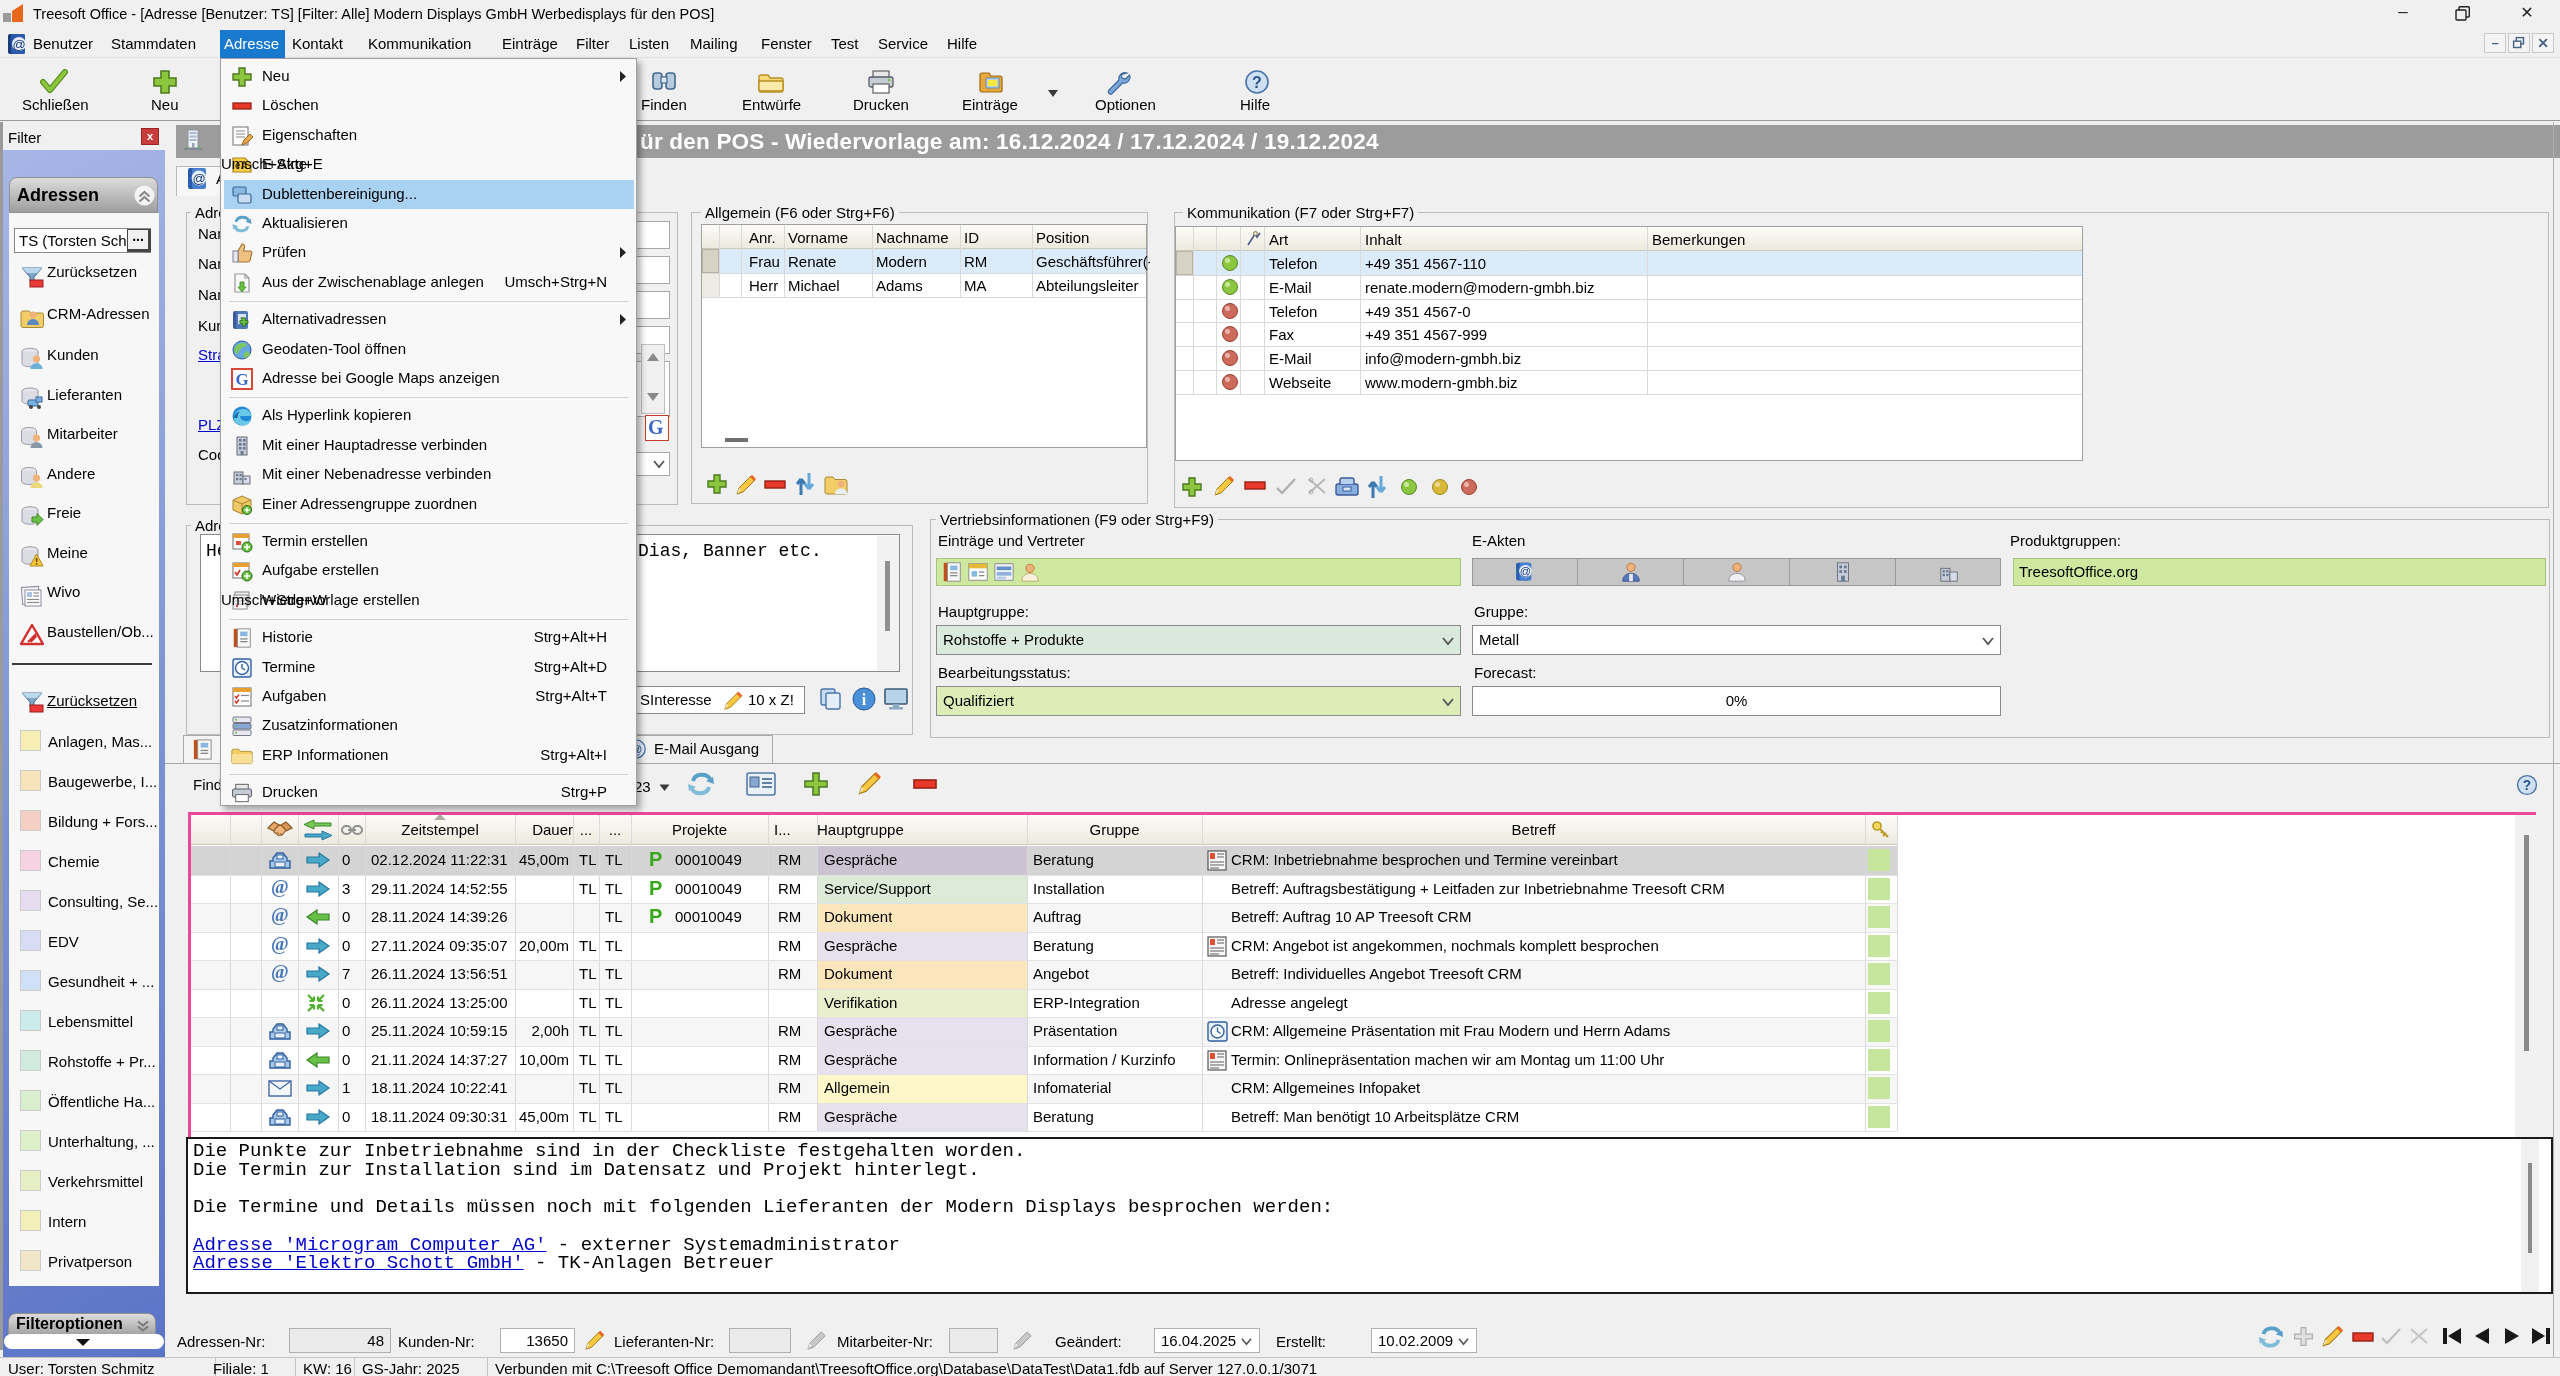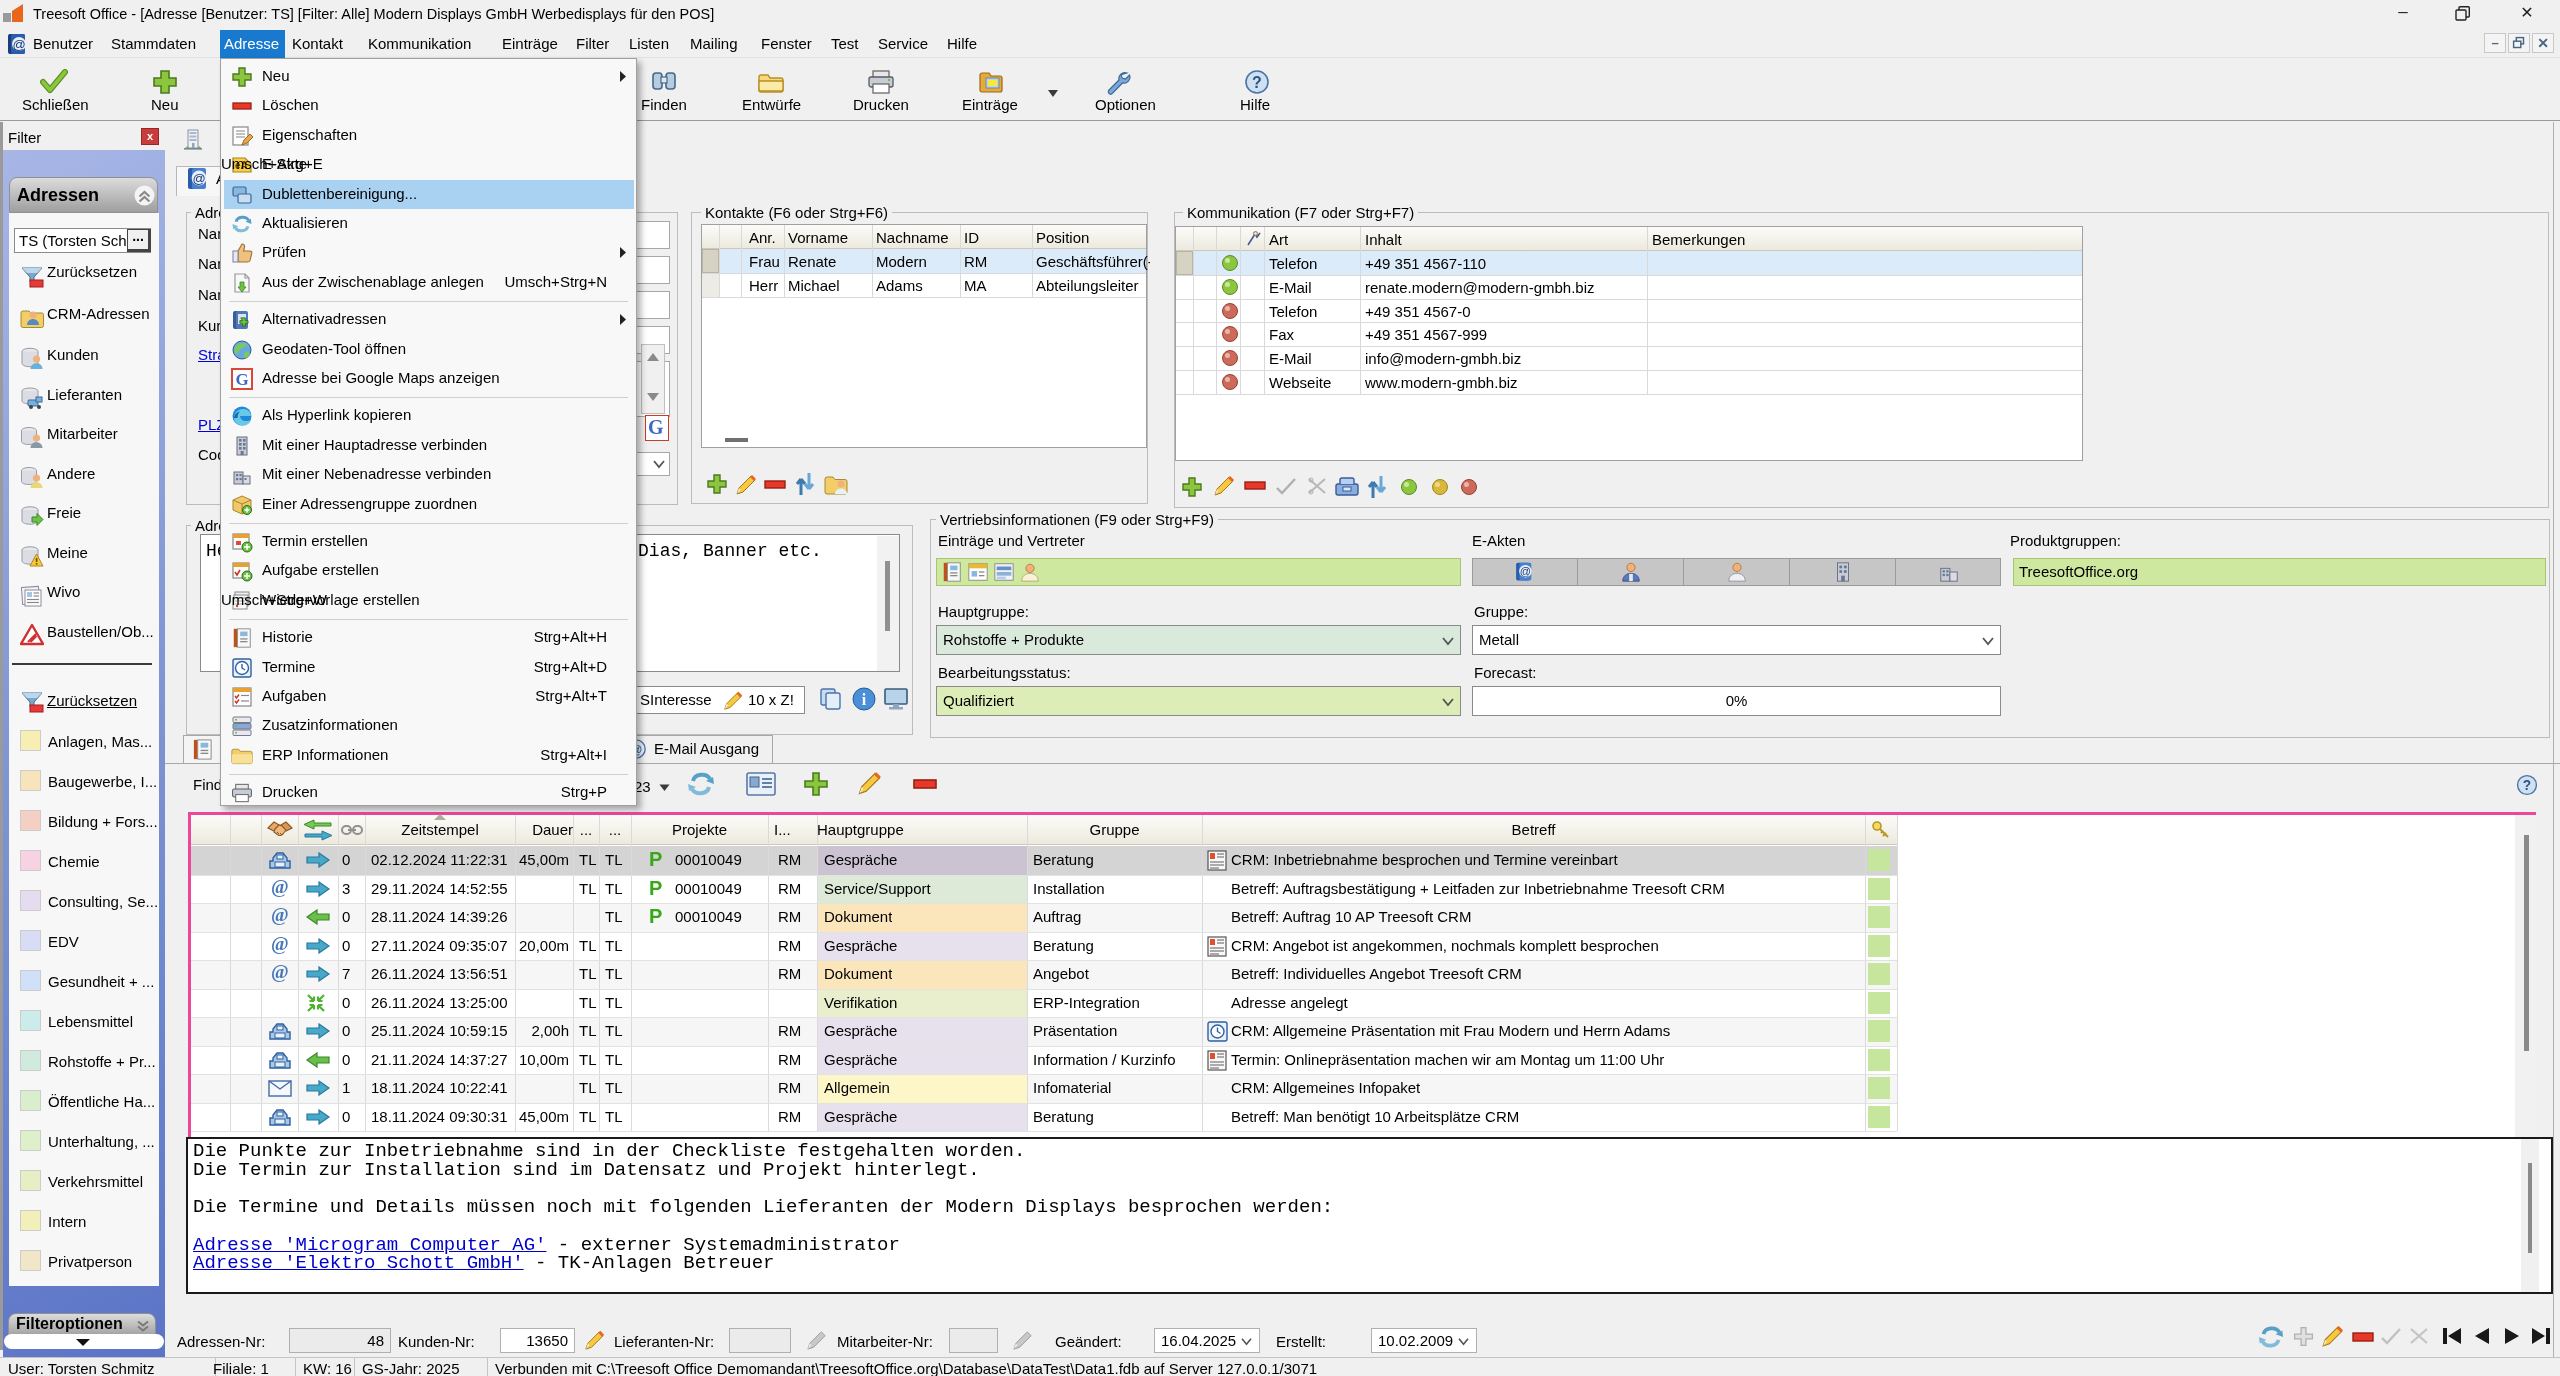--- a/index.html
+++ b/index.html
@@ -246,20 +246,23 @@
       <polygon points="2,1 16,1 9,8" fill="#111"></polygon>
     </svg>
 
   <div class="a" style="left:168px;top:608px;width:8px;height:2px;background:#9a9a9a"></div>
   <div class="a" style="left:168px;top:613px;width:8px;height:2px;background:#9a9a9a"></div>
   <div class="a" style="left:168px;top:618px;width:8px;height:2px;background:#9a9a9a"></div>
 </div>
 
 <div class="a" id="content" style="left:165px;top:122px;width:2395px;height:1235px;background:#f0f0f0">
 
+  <div class="a" style="left:11px;top:3px;width:2384px;height:33px;background:#9c9c9c;overflow:hidden">
+    <span class="a" style="left:464px;top:4px;font-size:22.5px;font-weight:bold;color:#fff;white-space:nowrap;letter-spacing:0.2px">ür den POS - Wiedervorlage am: 16.12.2024 / 17.12.2024 / 19.12.2024</span>
+  </div>
   <svg class="a" style="left:18px;top:6px" width="20" height="24" viewBox="0 0 20 24">
       <rect x="5" y="2" width="10" height="18" fill="#eef1f6" stroke="#8a94a2" stroke-width="1"></rect>
       <rect x="6.5" y="4" width="7" height="2" fill="#aab8cc"></rect>
       <rect x="6.5" y="7.5" width="7" height="2" fill="#aab8cc"></rect>
       <rect x="6.5" y="11" width="7" height="2" fill="#aab8cc"></rect>
       <rect x="9" y="15" width="2.5" height="5" fill="#98a4b4"></rect>
       <path d="M2 21 q2-5 4-1 z" fill="#68b858"></path>
       <path d="M14 21 q2-5 4-1 z" fill="#68b858"></path>
       <rect x="1" y="20" width="18" height="1.6" fill="#7a8494"></rect>
     </svg>
@@ -298,21 +301,21 @@
       <polygon points="3,6 15,6 9,14" fill="#8a8a8a"></polygon>
     </svg>
   <div class="a" style="left:480px;top:293px;width:24px;height:26px;background:#fff;border:1px solid #c83c28"></div>
   <span class="a" style="left:483px;top:294px;font-size:20px;font-weight:bold;color:#3c68c8;font-family:'Liberation Serif',serif">G</span>
   <div class="inp" style="left:330px;top:330px;width:175px;height:24px"></div>
   <svg class="a" style="left:487px;top:337px" width="14" height="10" viewBox="0 0 14 10">
       <path d="M2 2 L7 8 L12 2" fill="none" stroke="#555" stroke-width="1.8"></path>
     </svg>
 
   <div class="gb" style="left:526px;top:90px;width:457px;height:292px"></div>
-  <span class="gl" style="left:536px;top:82px">Kontakte (F6 oder Strg+F6)</span>
+  <span class="gl" style="left:536px;top:82px">Allgemein (F6 oder Strg+F6)</span>
   <div class="a" style="left:536px;top:102px;width:446px;height:224px;background:#fff;border:1px solid #a0a0a0">
     <div class="a" style="left:0;top:0;width:444px;height:24px;background:linear-gradient(#fcfbf8,#eceade);border-bottom:1px solid #cdc9ba"></div>
     <span class="cell" style="left:47px;top:4px">Anr.</span>
     <span class="cell" style="left:86px;top:4px">Vorname</span>
     <span class="cell" style="left:174px;top:4px">Nachname</span>
     <span class="cell" style="left:262px;top:4px">ID</span>
     <span class="cell" style="left:334px;top:4px">Position</span>
     <div class="a" style="left:0;top:24px;width:444px;height:24px;background:#dcebfa"></div>
     <div class="a" style="left:0;top:24px;width:17px;height:24px;background:#d6d2c4;border:1px solid #b8b4a4"></div>
     <span class="cell" style="left:47px;top:28px">Frau</span>

